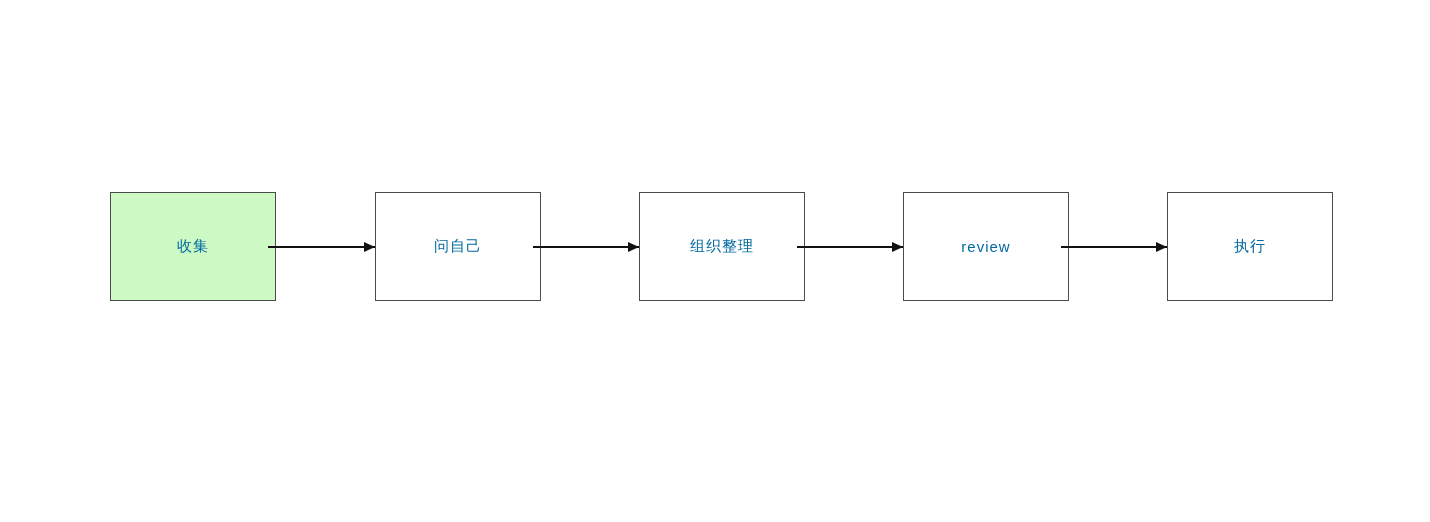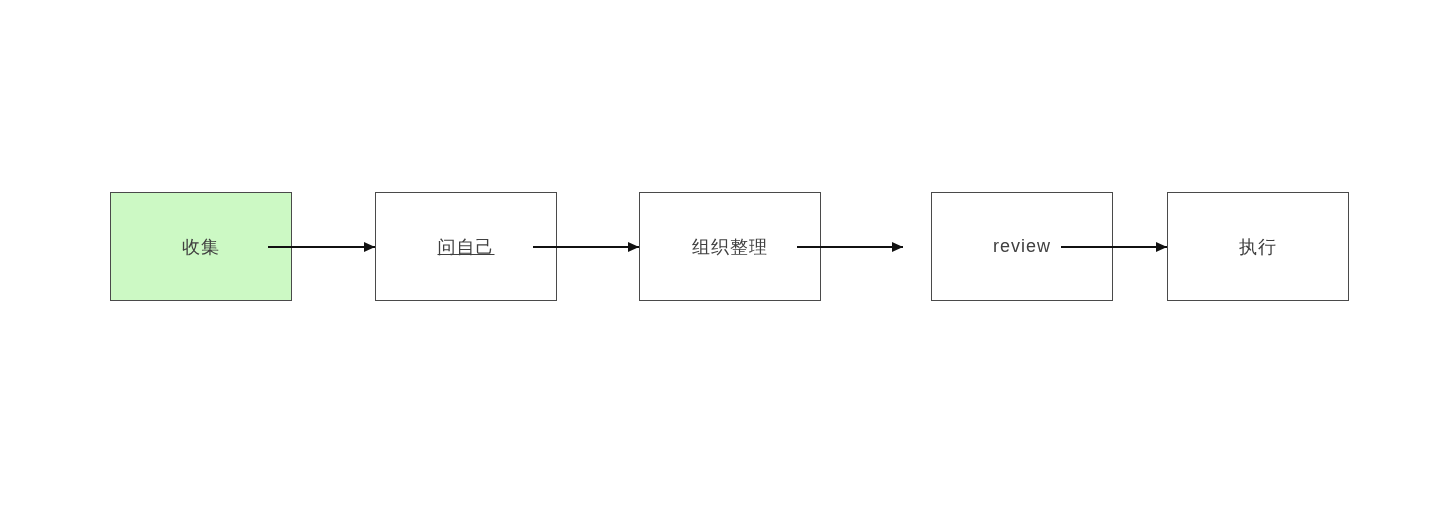--- a/index.html
+++ b/index.html
@@ -12,36 +12,36 @@
   .canvas {
     position: relative;
     width: 1430px;
     height: 522px;
     background: #ffffff;
     overflow: hidden;
   }
   .node {
     position: absolute;
     top: 192px;
-    width: 182px;
+    width: 166px;
     height: 109px;
     box-sizing: border-box;
     border: 1.5px solid #4a4a4a;
     background: #ffffff;
     display: flex;
     align-items: center;
     justify-content: center;
-    font-size: 18px;
-    color: #404040;
+    font-size: 15px;
+    color: #0369a1;
     letter-spacing: 1px;
   }
   .node-1 { left: 110px; }
-  .node-2 { left: 375px; text-decoration: underline; }
+  .node-2 { left: 375px; }
   .node-3 { left: 639px; text-align: right; }
-  .node-4 { left: 903px; margin-left: 28px; }
+  .node-4 { left: 903px; }
   .node-5 { left: 1167px; }
 
   .edge {
     position: absolute;
     top: 246px;
     height: 2px;
     background: #111111;
   }
   .edge::after {
     content: '';

